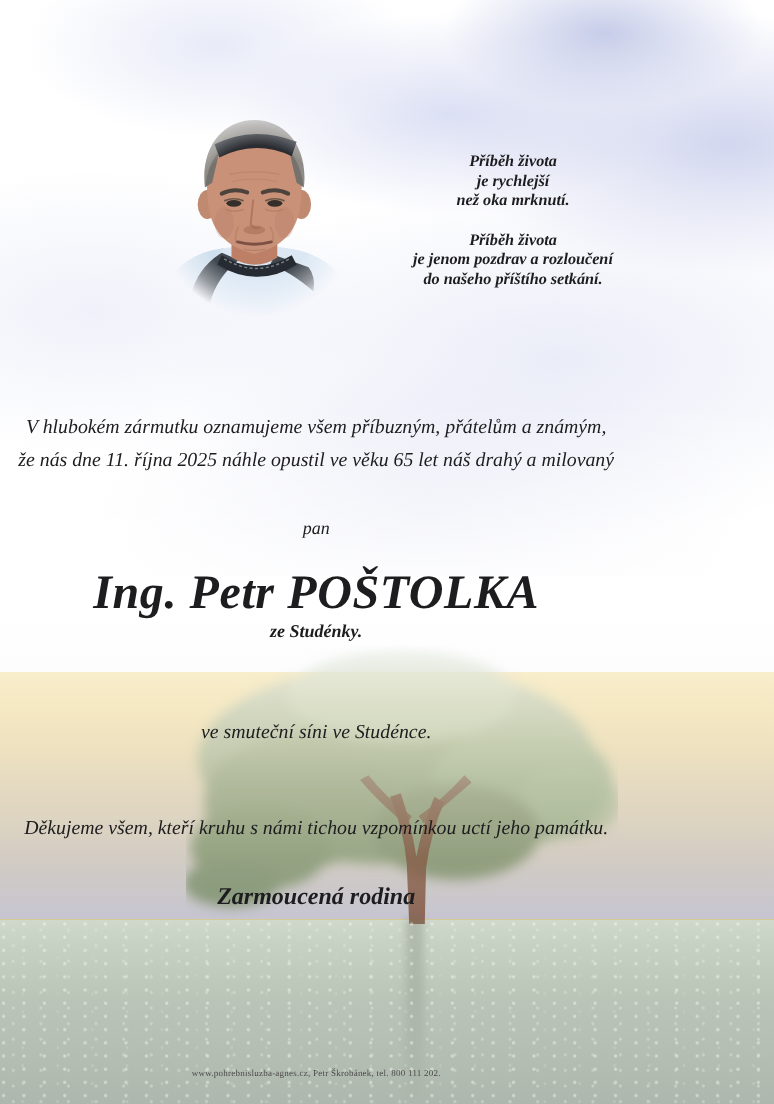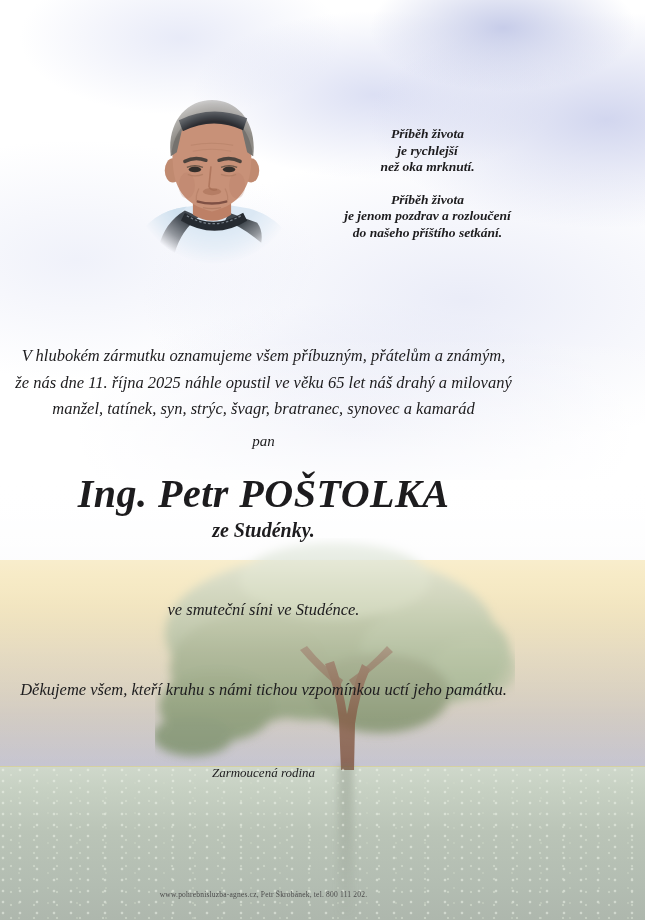--- a/index.html
+++ b/index.html
@@ -81,24 +81,24 @@
     text-align:center;font-style:italic;font-weight:bold;
     font-size:13.5px;line-height:16.5px;
   }
   .poem .stanza + .stanza{margin-top:16px;}
   .announcement{top:343px;font-size:16.5px;line-height:26.5px;}
   .pan{top:433px;font-size:15px;}
   .name{
     top:472px;margin:0;font-size:40px;font-weight:bold;font-style:italic;
     letter-spacing:0.5px;line-height:1.1;
   }
-  .origin{top:519px;font-size:20px;font-weight:bold;}
+  .origin{top:519px;font-size:15px;font-weight:bold;}
   .farewell{top:597px;font-size:16.5px;line-height:26px;}
   .thanks{top:680px;font-size:16.5px;}
-  .signature{top:765px;font-size:13px;font-weight:normal;}
+  .signature{top:736px;font-size:20px;font-weight:bold;}
   .footer{
     top:890px;font-size:7.5px;font-style:normal;
     color:#4a4a4a;letter-spacing:0.2px;
   }
 </style>
 </head>
 <body>
 
 <div class="page">
 
@@ -197,21 +197,20 @@
     <div class="stanza">
       <div>Příběh života</div>
       <div>je jenom pozdrav a rozloučení</div>
       <div>do našeho příštího setkání.</div>
     </div>
   </div>
 
   <div class="txt announcement">
     <div>V hlubokém zármutku oznamujeme všem příbuzným, přátelům a známým,</div>
     <div>že nás dne 11. října 2025 náhle opustil ve věku 65 let náš drahý a milovaný</div>
-    <div>manžel, tatínek, syn, strýc, švagr, bratranec, synovec a kamarád</div>
   </div>
 
   <div class="txt pan">pan</div>
 
   <h1 class="txt name">Ing. Petr POŠTOLKA</h1>
 
   <div class="txt origin">ze Studénky.</div>
 
   <div class="txt farewell">
     <div>ve smuteční síni ve Studénce.</div>

